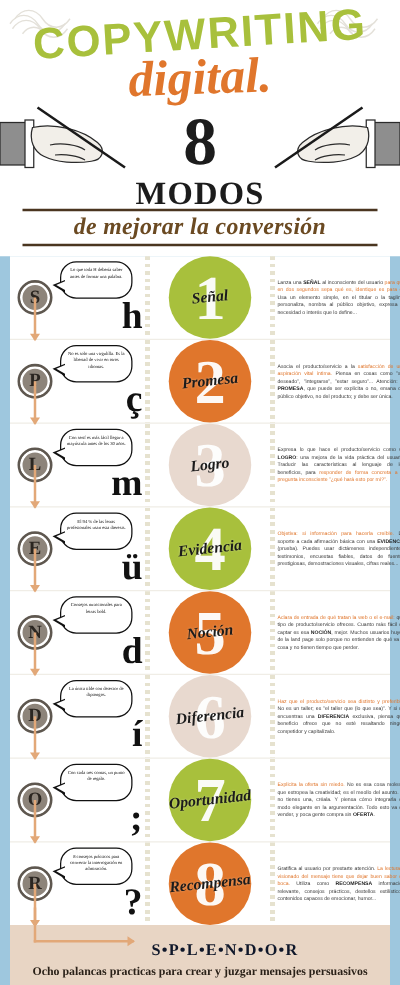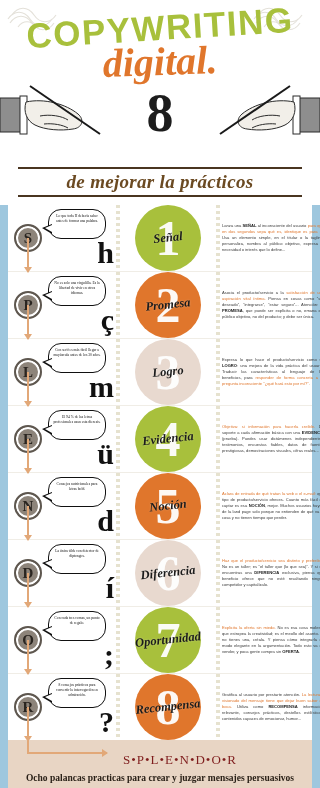--- a/index.html
+++ b/index.html
@@ -214,22 +214,22 @@
     position: absolute; left: 0; bottom: 0;
     width: 80px; height: 2px; background: #e2a878;
   }
   .foot-arrow .h::after {
     content: ""; position: absolute; right: -1px; top: -3px;
     border-top: 4px solid transparent; border-bottom: 4px solid transparent;
     border-left: 6px solid #e2a878;
   }
   .splendor {
     font-family: "Liberation Serif", serif;
-    font-weight: normal; font-size: 13px;
-    letter-spacing: 1px; color: #7f1d1d;
+    font-weight: bold; font-size: 13px;
+    letter-spacing: 1px; color: #0f172a;
     margin-left: 40px;
   }
   .foot-tag {
     font-family: "Liberation Serif", serif;
     font-weight: bold;
     font-size: 9.5px; color: #2a2118;
     margin-top: 5px; white-space: nowrap;
   }
 </style>
 </head>
@@ -274,24 +274,25 @@
         <rect x="293" y="14" width="7" height="38" fill="#ffffff"></rect>
         <path d="M294 20c-18-4-40 2-52 12-7 6-4 14 5 15 12 2 28 1 38-4 8-4 12-13 9-23z"></path>
         <path d="M280 34c-10-2-22 0-28 4"></path>
         <path d="M276 42c-9-1-19 1-24 4"></path>
 
         <line x1="290" y1="4" x2="220" y2="52" stroke="#1a1a1a" stroke-width="2"></line>
       </g>
     </svg>
 
     <div class="eight">8</div>
+    <div class="modos">MODOS</div>
 
     <div class="subtitle-wrap">
       <div class="rule"></div>
-      <div class="subtitle">de mejorar la prácticos</div>
+      <div class="subtitle">de mejorar la conversión</div>
       <div class="rule"></div>
     </div>
   </div>
 
   <div class="body-area" id="rows-host">
       <div class="row">
         <div class="left-cell">
           <div class="letter-disc">S</div>
           <div class="connector"></div>
           <div class="bubble">Lo que toda H debería saber antes de formar una palabra.</div>

